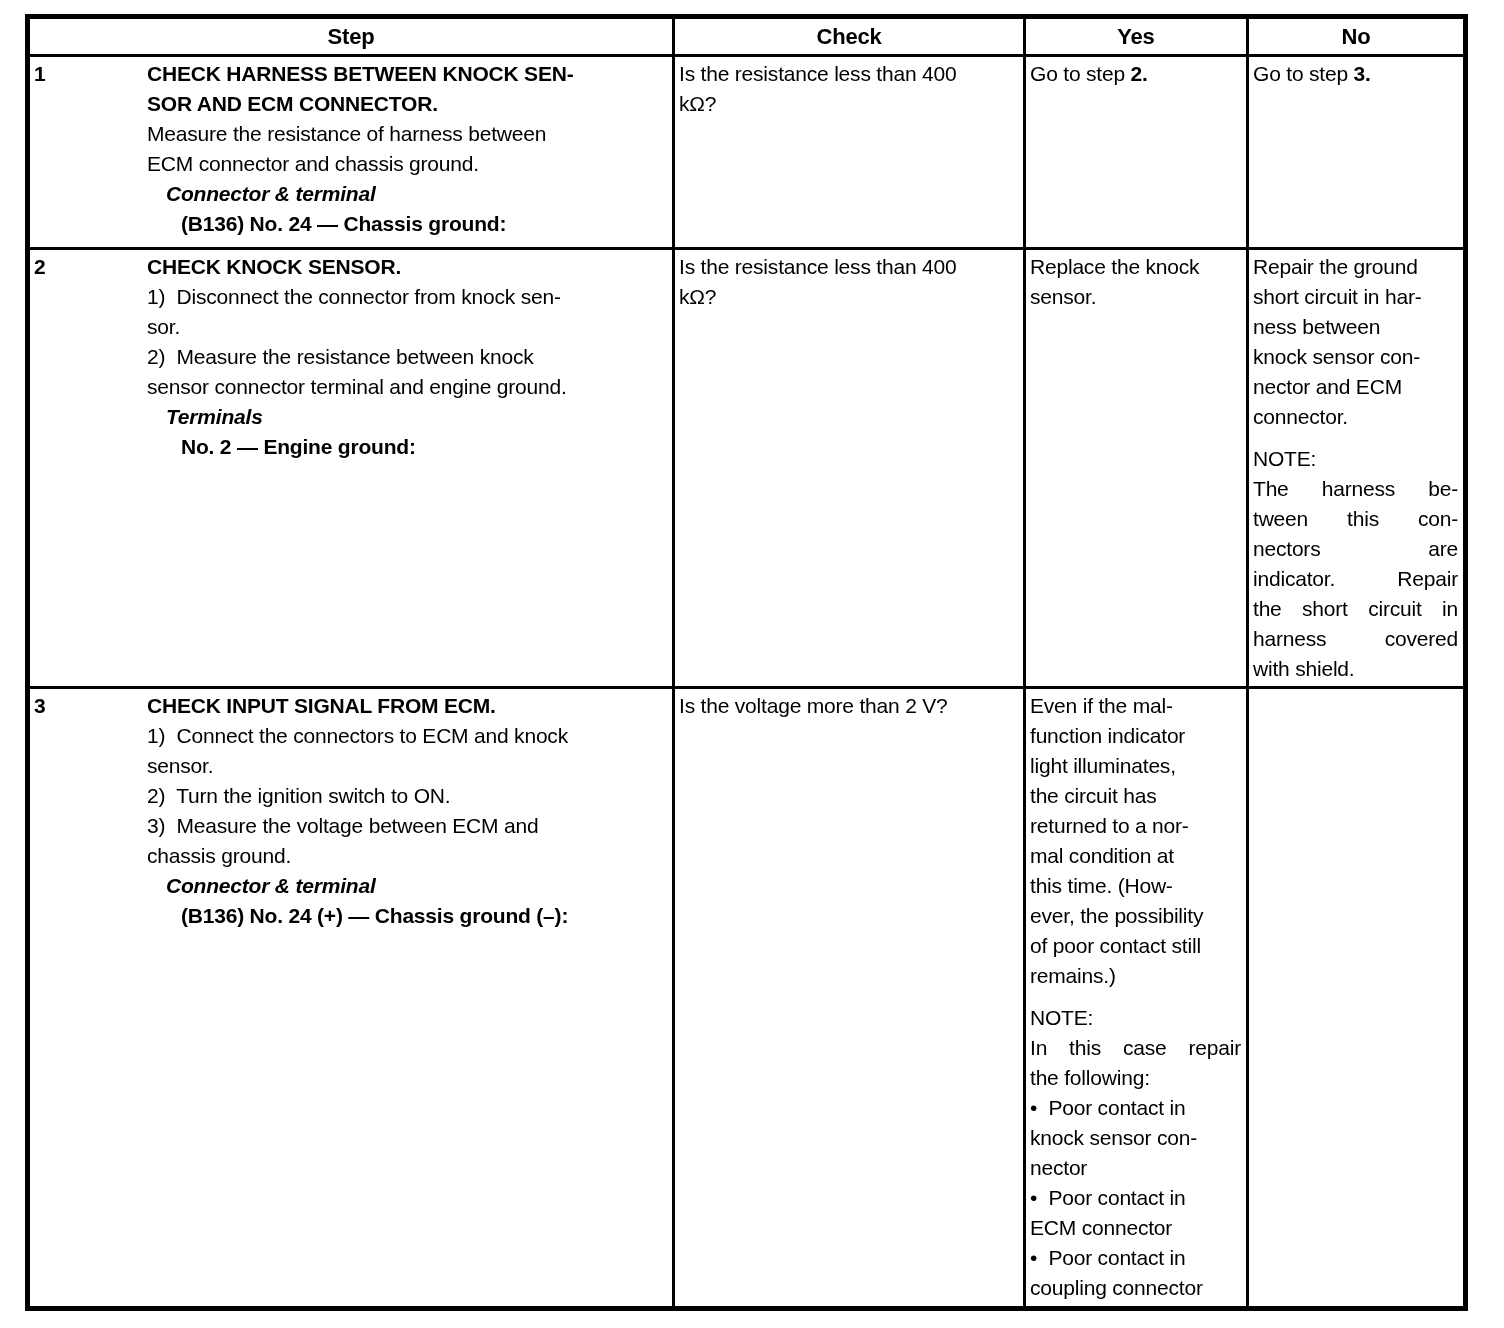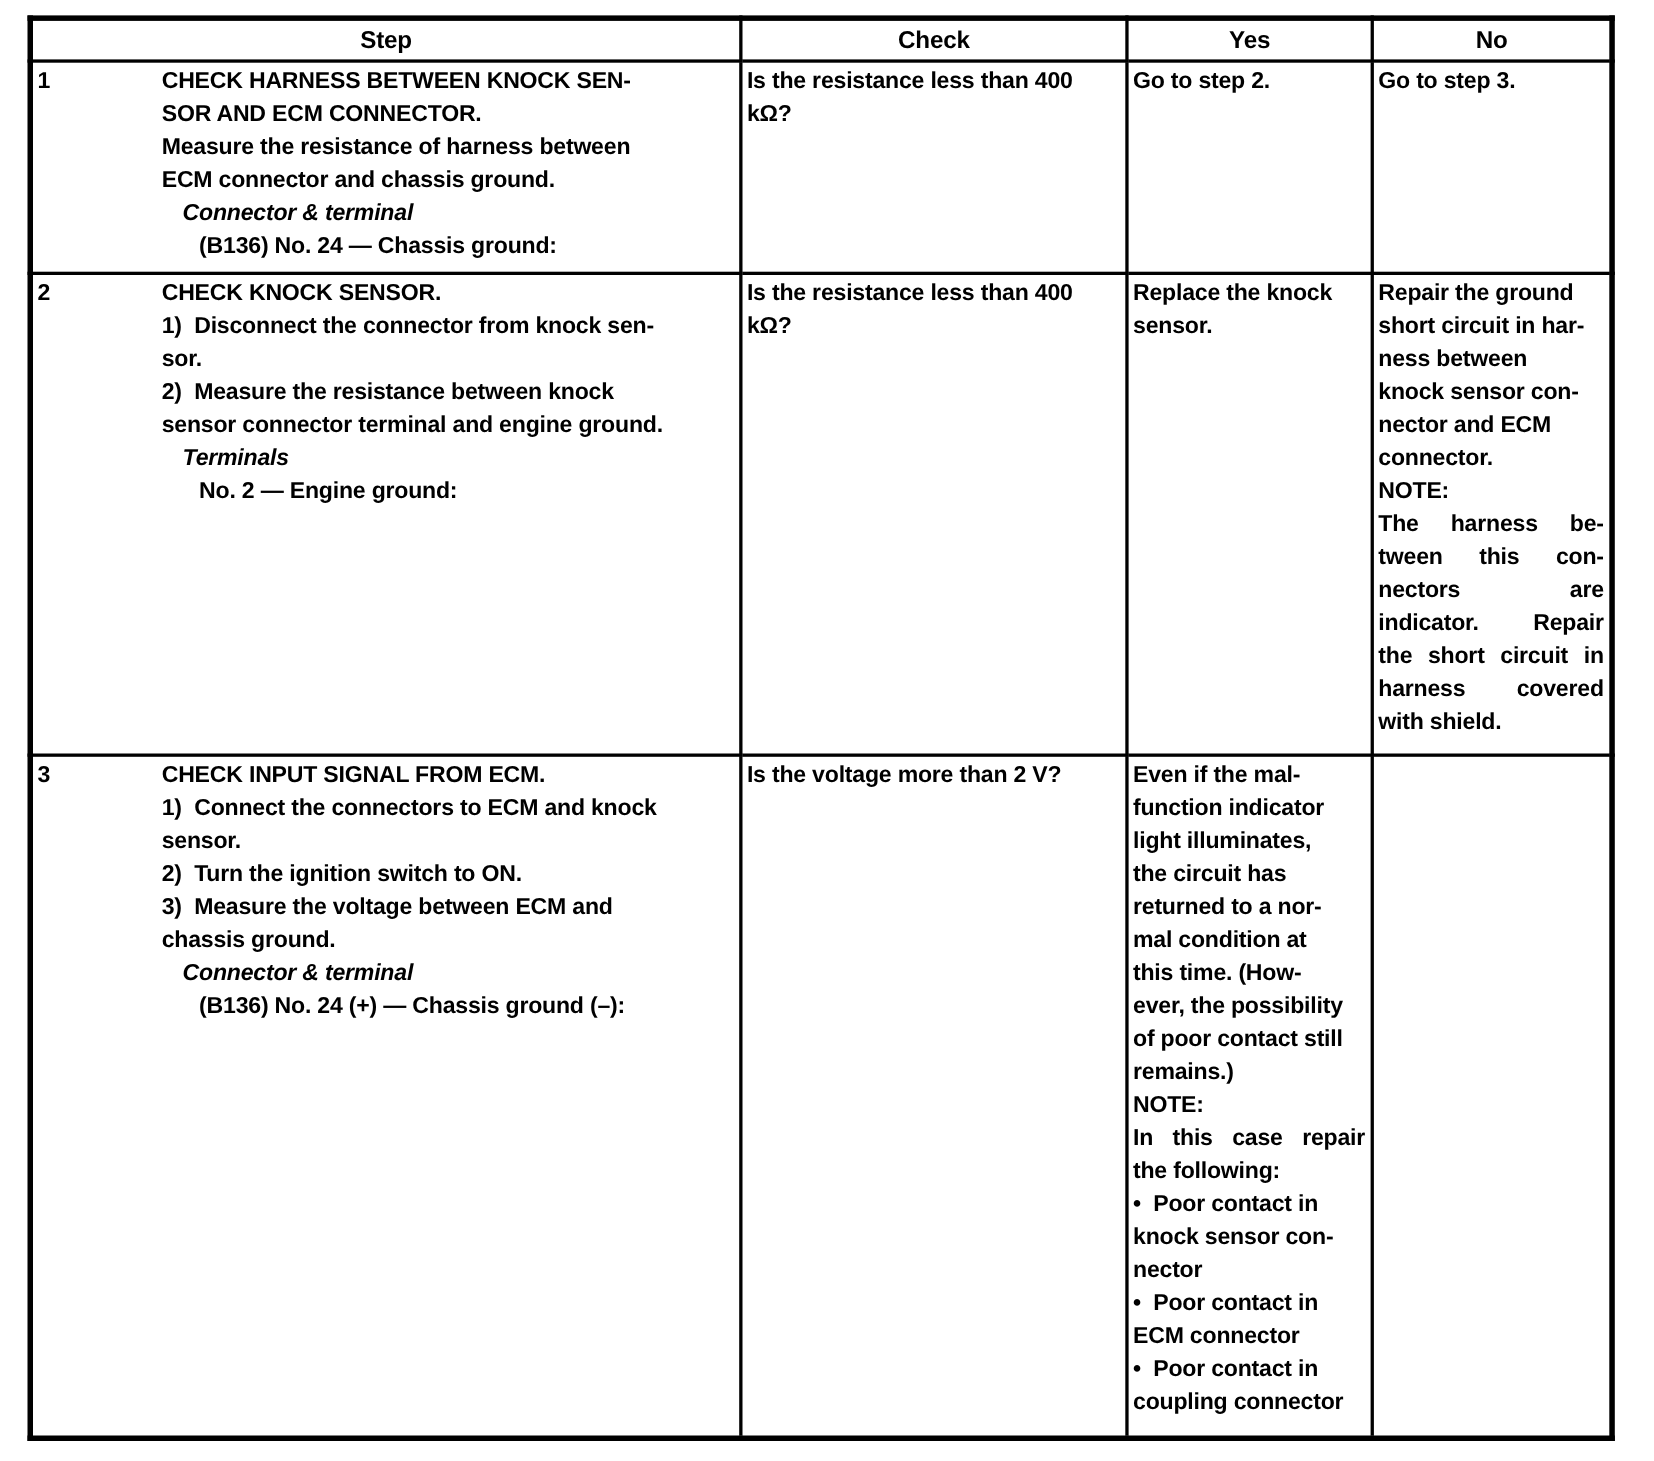--- a/index.html
+++ b/index.html
@@ -42,25 +42,25 @@
     padding: 2px 4px;
   }
   tbody tr:nth-child(1) td { height: 186px; }
   tbody tr:nth-child(2) td { height: 431px; }
   tbody tr:nth-child(3) td { height: 613px; }
 
   .step-wrap { display: flex; align-items: flex-start; }
   .step-num  { width: 113px; flex: none; font-weight: bold; }
   .step-content { flex: 1; min-width: 0; }
 
-  .blk { white-space: pre-wrap; font-weight: bold; }
+  .blk { white-space: pre-wrap; }
   .blk.title { font-weight: bold; }
   .blk.spec1 { font-weight: bold; font-style: italic; margin-left: 19px; }
   .blk.spec2 { font-weight: bold; margin-left: 34px; }
-  .blk.note-label { }
+  .blk.note-label { margin-top: 12px; }
 
   .jline { white-space: normal; text-align: justify; text-align-last: justify; }
   .jline.jlast { text-align: center; text-align-last: left; }
 </style>
 </head>
 <body>
 
 <div id="page">
   <table class="diag">
     <colgroup>

